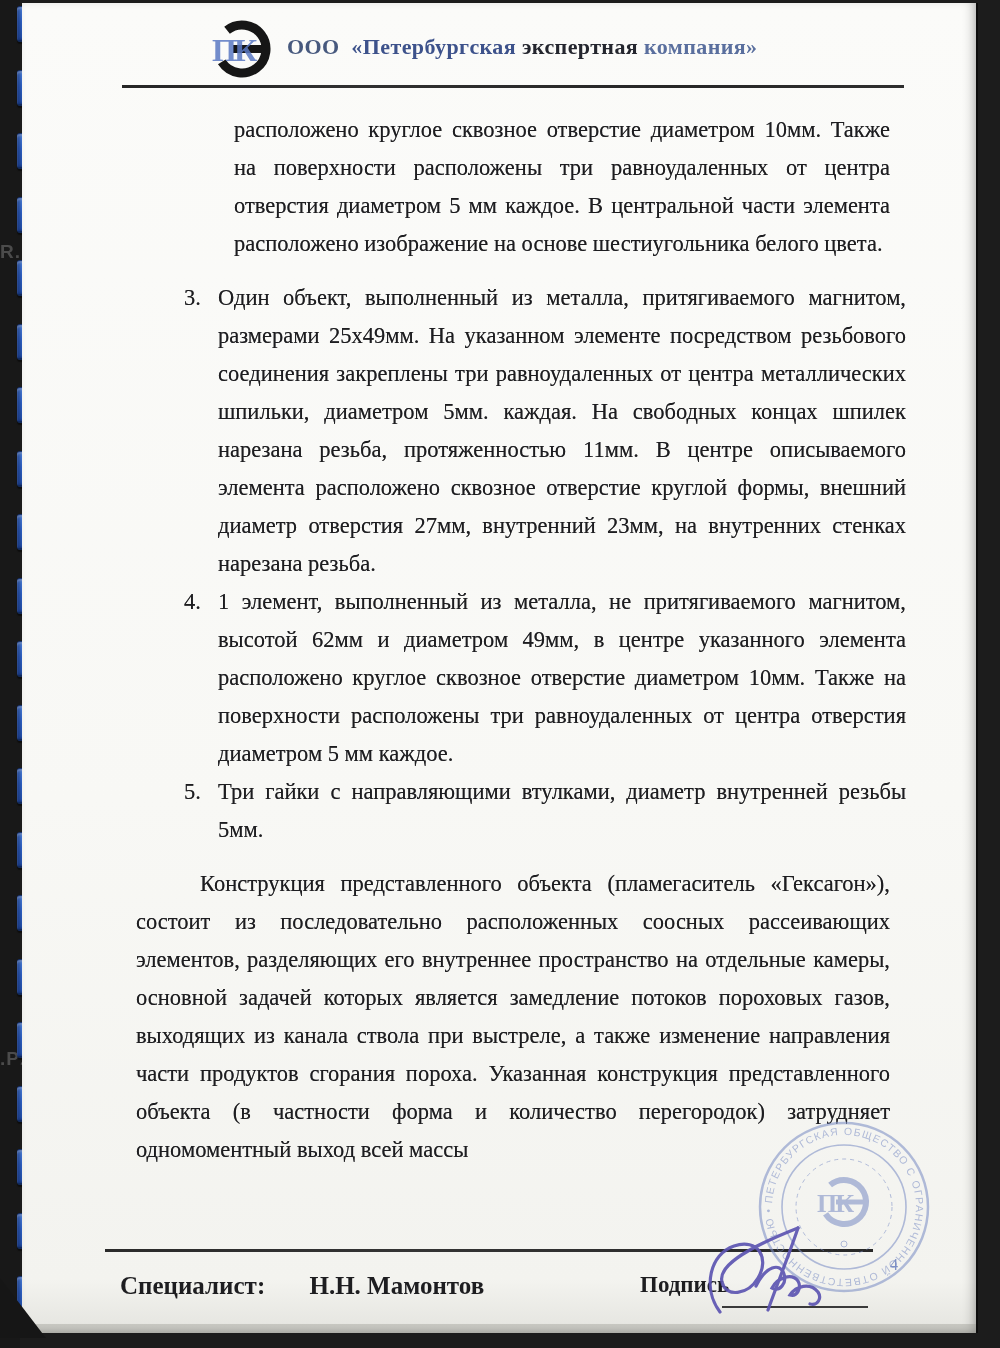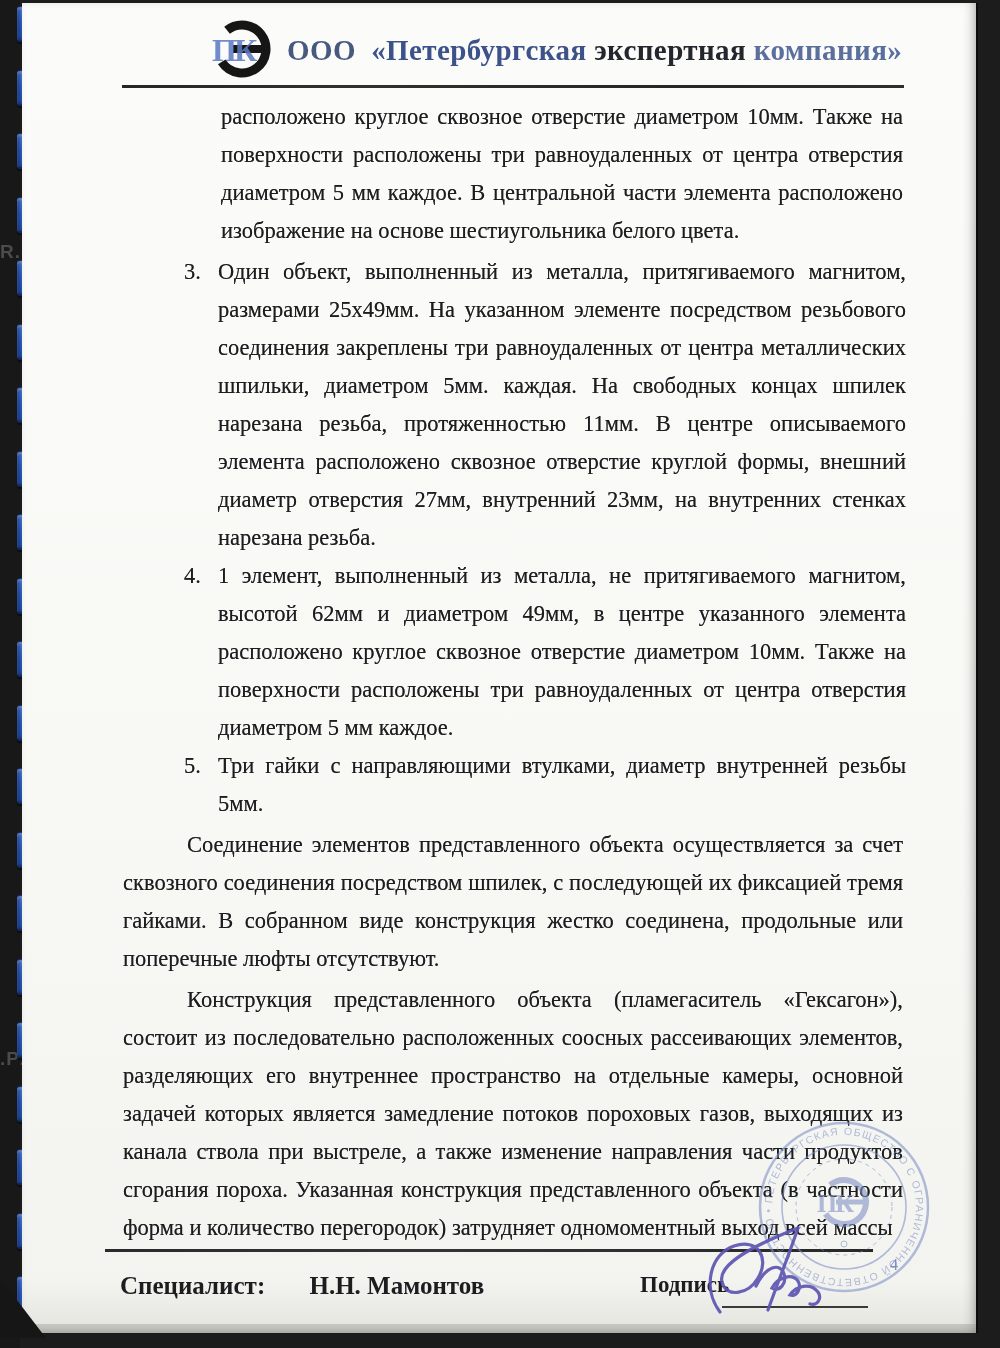--- a/index.html
+++ b/index.html
@@ -26,37 +26,37 @@
     background:linear-gradient(180deg,#4d80d8 0%,#2f62c5 45%,#2450a8 100%);
     box-shadow:0 2px 1px rgba(0,0,0,.45), inset 0 2px 2px rgba(255,255,255,.25),
                inset 3px 0 3px rgba(10,25,70,.45), inset -3px 0 3px rgba(10,25,70,.45);
     border-top:1px solid #16336f;border-bottom:2px solid #122a5c;
   }
   .wm{position:absolute;left:0;color:rgba(125,125,125,.5);font:bold 19px "Liberation Sans",sans-serif;letter-spacing:1px;}
   
   .logo{position:absolute;left:211px;top:18px;width:62px;height:62px;}
   .org-line{
     position:absolute;left:287px;top:34px;width:640px;
-    font-weight:bold;font-size:29px;letter-spacing:.4px;white-space:nowrap;
+    font-weight:bold;font-size:22px;letter-spacing:.4px;white-space:nowrap;
   }
   .org-prefix{color:#47597e;}
   .org-p1{color:#3d528b;}
   .org-p2{color:#24262e;}
   .org-p3{color:#5a6f9e;}
   .header-rule{
     position:absolute;left:122px;top:85px;width:782px;height:3px;
     background:linear-gradient(90deg,#262626 0%,#303030 30%,#262626 70%,#2e2e2e 100%);
   }
   
   .doc-body{
     position:absolute;left:120px;top:95px;width:786px;
     font-size:22.5px;line-height:38px;color:#1d1d20;text-align:justify;
     text-shadow:0 0 .5px rgba(29,29,32,.65);
   }
-  .doc-body p{margin:3px;}
+  .doc-body p{margin:16px;}
   .cont{padding-left:98px;}
   ol.items{list-style:none;margin:0;padding:0;}
   ol.items li{position:relative;padding-left:98px;}
   ol.items .num{position:absolute;left:64px;top:0;}
   .para{text-indent:64px;}
   
   .footer-rule{
     position:absolute;left:105px;top:1249px;width:768px;height:3px;
     background:linear-gradient(90deg,#2a2a2a 0%,#343434 40%,#282828 100%);
   }
@@ -128,21 +128,20 @@
     </li>
     <li>
       <span class="num">4.</span>
       <span>1 элемент, выполненный из металла, не притягиваемого магнитом, высотой 62мм и диаметром 49мм, в центре указанного элемента расположено круглое сквозное отверстие диаметром 10мм. Также на поверхности расположены три равноудаленных от центра отверстия диаметром 5 мм каждое.</span>
     </li>
     <li>
       <span class="num">5.</span>
       <span>Три гайки с направляющими втулками, диаметр внутренней резьбы 5мм.</span>
     </li>
   </ol>
-  <p class="para">Соединение элементов представленного объекта осуществляется за счет сквозного соединения посредством шпилек, с последующей их фиксацией тремя гайками. В собранном виде конструкция жестко соединена, продольные или поперечные люфты отсутствуют.</p>
   <p class="para">Конструкция представленного объекта (пламегаситель «Гексагон»), состоит из последовательно расположенных соосных рассеивающих элементов, разделяющих его внутреннее пространство на отдельные камеры, основной задачей которых является замедление потоков пороховых газов, выходящих из канала ствола при выстреле, а также изменение направления части продуктов сгорания пороха. Указанная конструкция представленного объекта (в частности форма и количество перегородок) затрудняет одномоментный выход всей массы</p>
 </div>
 
 <div class="footer-rule"></div>
 <div class="specialist">
   <span>Специалист:</span>
   <span class="name">Н.Н. Мамонтов</span>
 </div>
 <div class="sign-label">Подпись</div>
 <div class="sign-line"></div>

